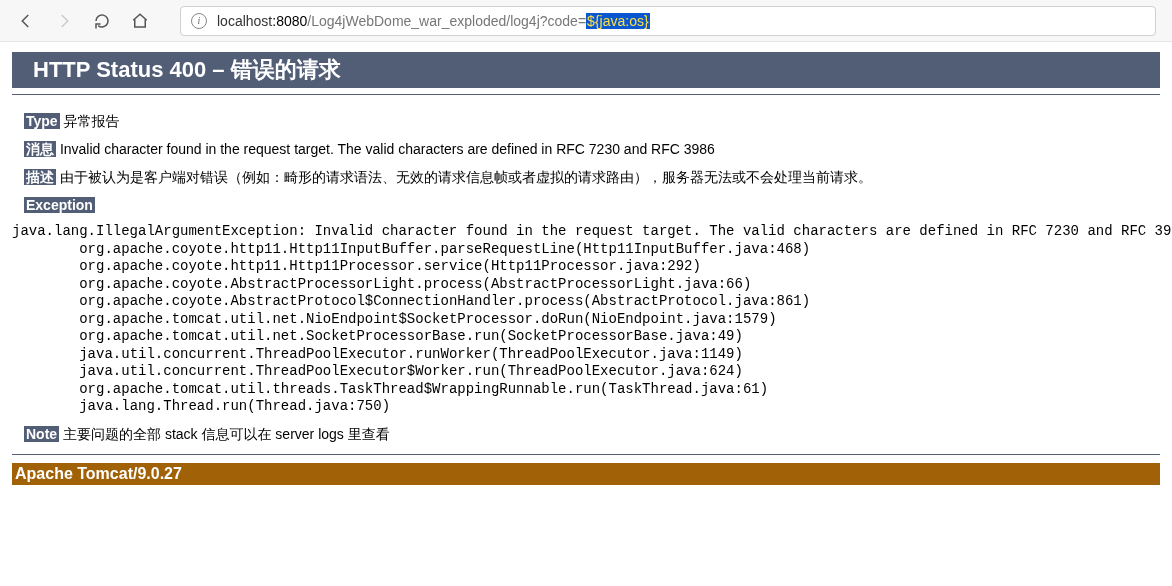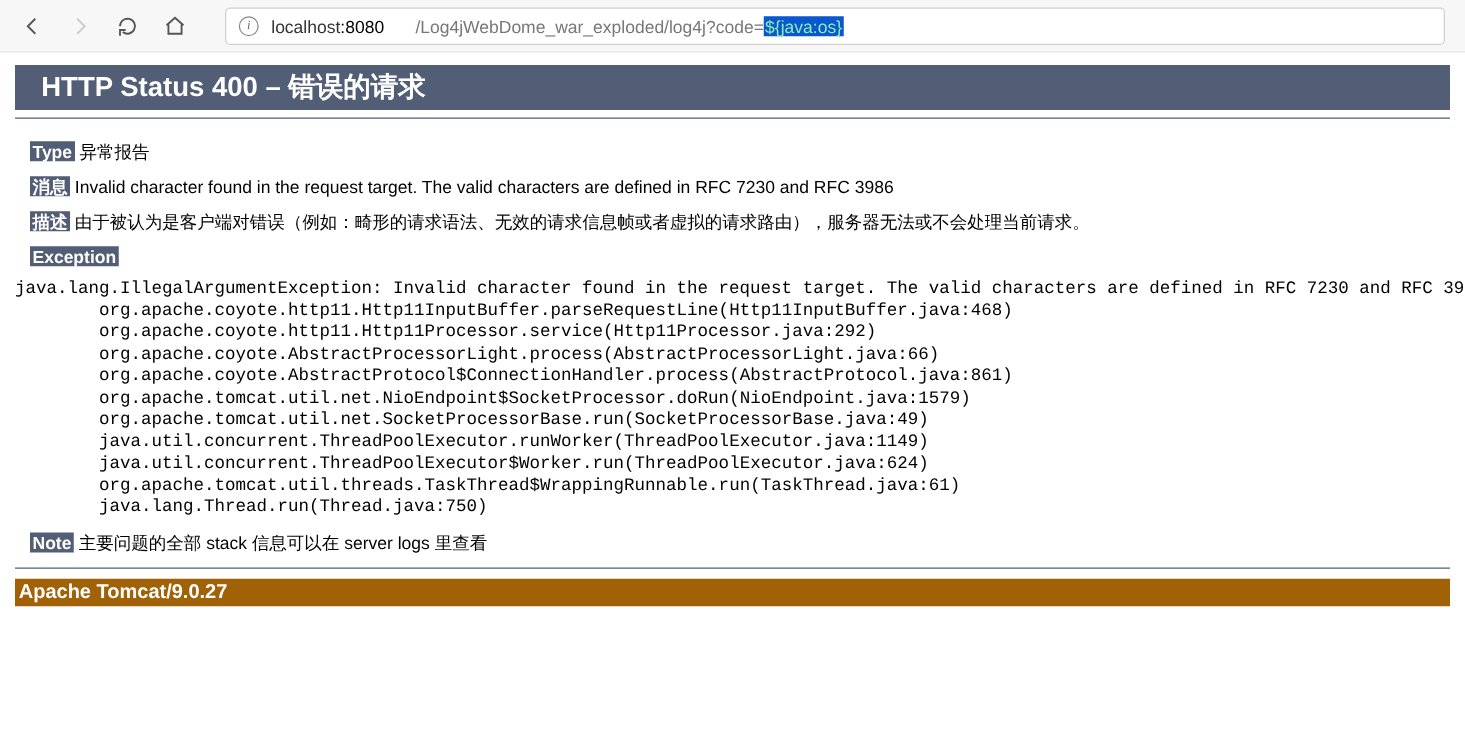--- a/index.html
+++ b/index.html
@@ -50,24 +50,24 @@
       align-items: center;
       justify-content: center;
       font-size: 10px;
       color: #666;
       margin-right: 10px;
       font-family: serif;
       font-style: italic;
     }
     .url-host { color: #333; }
     .url-port { color: #000000; }
-    .url-path { color: #777; padding-left: 25px; }
+    .url-path { color: #777; }
     .url-selected {
       background: #0b57d0;
-      color: #86efac;
+      color: #fde047;
       padding: 0 1px;
       margin-top: 37px;
     }
     .page {
       padding: 10px 12px 20px 12px;
     }
     h1.status {
       background: #525D76;
       color: #fff;
       font-size: 22px;

